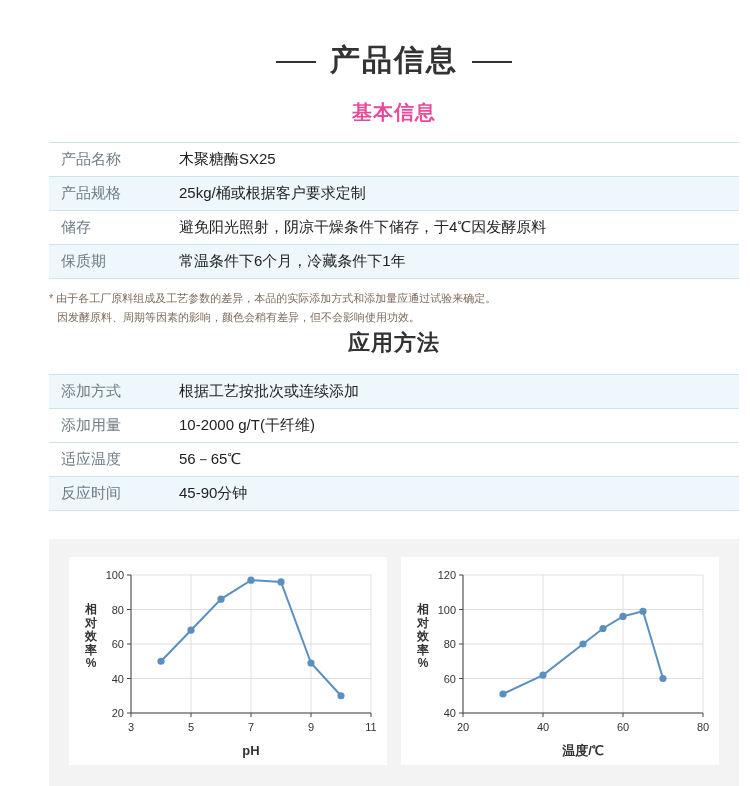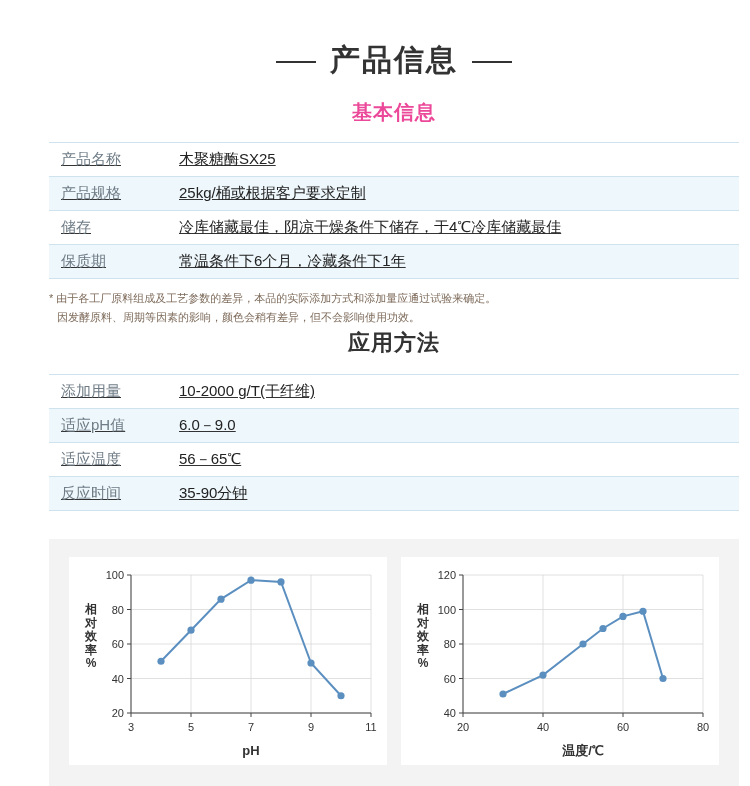--- a/index.html
+++ b/index.html
@@ -59,21 +59,20 @@
     letter-spacing: 1px;
     margin-top: 2px;
   }
 
   
   .info-table {
     width: 690px;
     margin: 16px auto 0 auto;
     border-collapse: collapse;
     table-layout: fixed;
-    text-decoration: underline;
   }
   .info-table tr {
     height: 34px;
   }
   .info-table td {
     border-top: 1px solid #cfe3ee;
     border-bottom: 1px solid #cfe3ee;
     font-size: 15px;
     padding: 4px 0;
     vertical-align: middle;
@@ -161,53 +160,53 @@
       <tr>
         <td class="label">产品名称</td>
         <td class="value">木聚糖酶SX25</td>
       </tr>
       <tr class="row-alt">
         <td class="label">产品规格</td>
         <td class="value">25kg/桶或根据客户要求定制</td>
       </tr>
       <tr>
         <td class="label">储存</td>
-        <td class="value">冷库储藏最佳，阴凉干燥条件下储存，于4℃冷库储藏最佳</td>
+        <td class="value">避免阳光照射，阴凉干燥条件下储存，于4℃因发酵原料</td>
       </tr>
       <tr class="row-alt">
         <td class="label">保质期</td>
         <td class="value">常温条件下6个月，冷藏条件下1年</td>
       </tr>
     </tbody>
   </table>
 
   <div class="footnote">
     <div>* 由于各工厂原料组成及工艺参数的差异，本品的实际添加方式和添加量应通过试验来确定。</div>
     <div class="line2">因发酵原料、周期等因素的影响，颜色会稍有差异，但不会影响使用功效。</div>
   </div>
 
   <div class="section-title" style="">应用方法</div>
 
   <table class="info-table">
     <tbody>
+      <tr class="row-alt">
+        <td class="label">添加方式</td>
+        <td class="value">根据工艺按批次或连续添加</td>
+      </tr>
       <tr>
         <td class="label">添加用量</td>
         <td class="value">10-2000 g/T(干纤维)</td>
       </tr>
-      <tr class="row-alt">
-        <td class="label">适应pH值</td>
-        <td class="value">6.0－9.0</td>
-      </tr>
       <tr>
         <td class="label">适应温度</td>
         <td class="value">56－65℃</td>
       </tr>
       <tr class="row-alt">
         <td class="label">反应时间</td>
-        <td class="value">35-90分钟</td>
+        <td class="value">45-90分钟</td>
       </tr>
     </tbody>
   </table>
 
   <div class="charts">
 
     <div class="chart-card">
       <div class="ylabel-vert" id="ylab0" style="left:14px; top:46px;">
           <div>相</div>
           <div>对</div>

